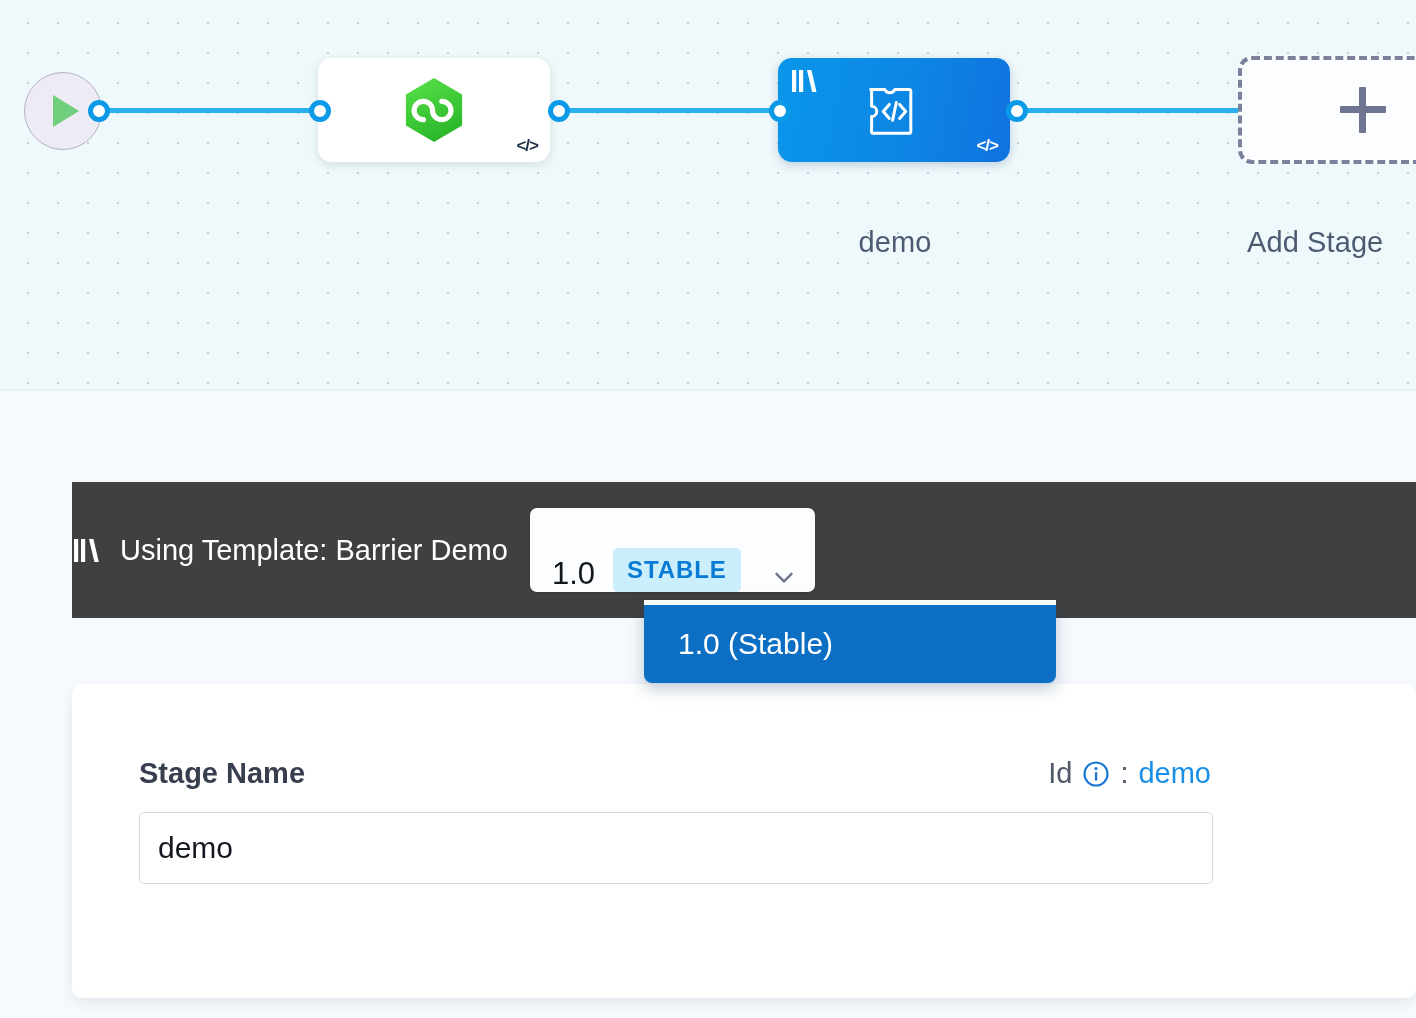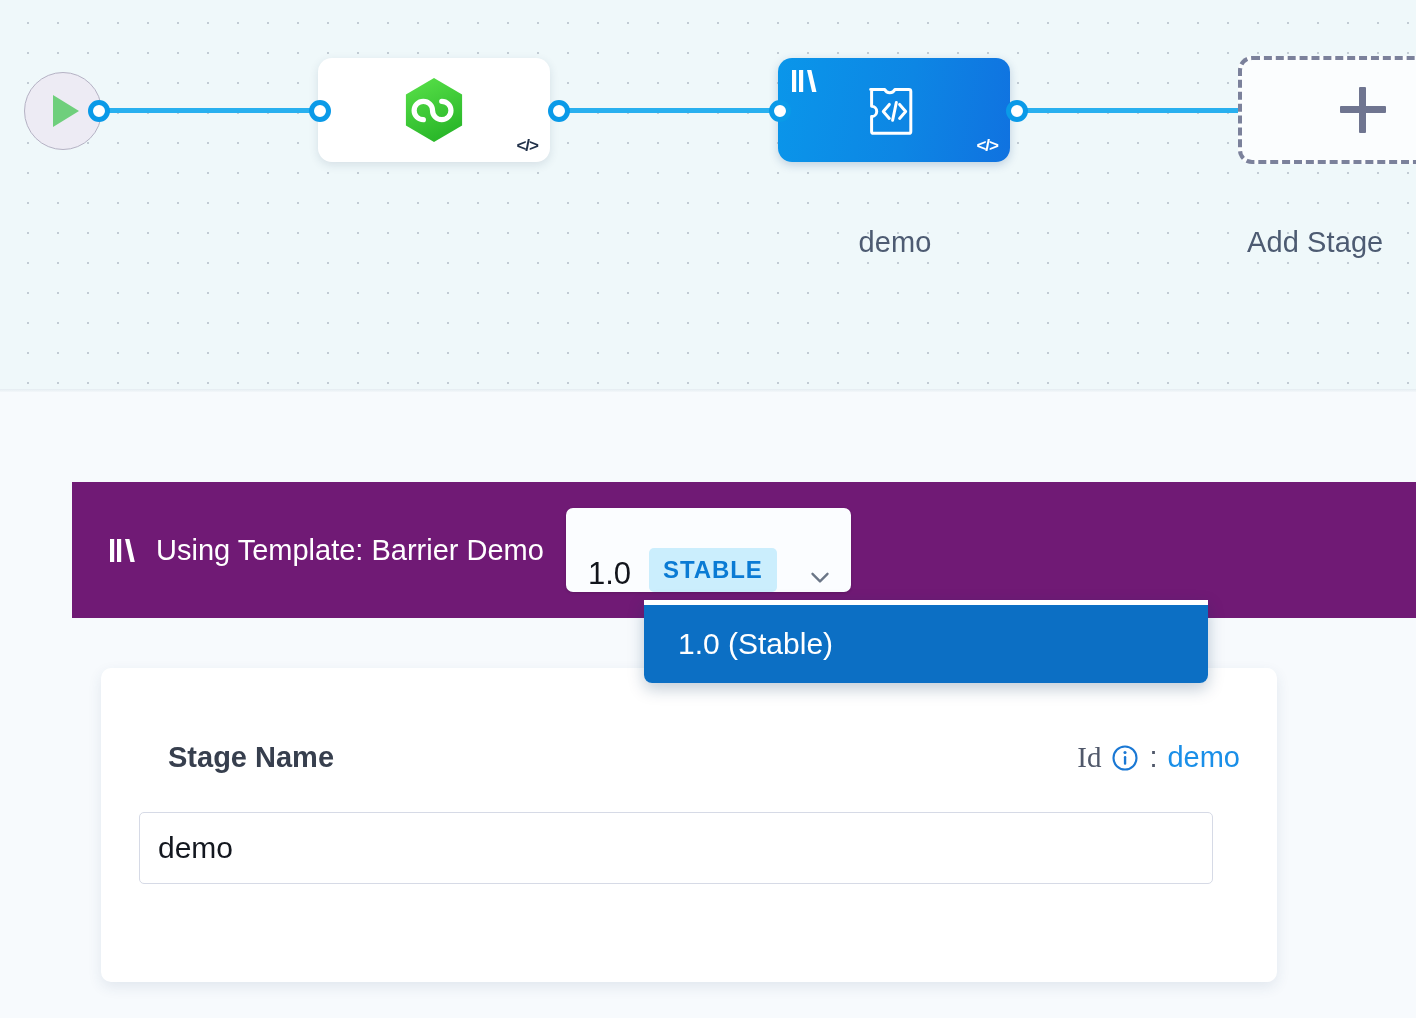--- a/index.html
+++ b/index.html
@@ -152,24 +152,23 @@
   }
   #label-k8s  { left: 283px; top: 224px; width: 290px; }
   #label-demo { left: 780px; top: 224px; width: 230px; }
   #label-add-stage { left: 1247px; top: 224px; width: 300px; text-align: left; }
 
   
   #template-bar {
     position: absolute;
     left: 72px; top: 482px;
     width: 1344px; height: 136px;
-    background: #701a75;
+    background: #404040;
     display: flex;
     align-items: center;
-    padding-left: 36px;
   }
   #template-bar-icon { margin-right: 18px; margin-top: 2px; }
   #template-bar-text {
     font-size: 29px;
     color: #ffffff;
     white-space: nowrap;
     margin-right: 22px;
   }
 
   
@@ -197,66 +196,65 @@
     padding: 8px 14px;
     border-radius: 5px;
     margin-right: 28px;
   }
   #version-chevron-icon { display: block; }
 
   
   #version-dropdown {
     position: absolute;
     left: 644px; top: 600px;
-    width: 564px;
+    width: 412px;
     background: #ffffff;
     border-radius: 0 0 8px 8px;
     box-shadow: 0 6px 16px rgba(10,50,90,0.25);
     overflow: hidden;
     padding-top: 5px;
     z-index: 30;
   }
   .dropdown-option {
     background: #0c6fc4;
     color: #ffffff;
     font-size: 30px;
     padding: 22px 0 22px 34px;
     cursor: pointer;
   }
 
   
   #stage-detail-panel {
     position: absolute;
-    left: 72px; top: 668px;
-    width: 1176px; height: 314px;
+    left: 72px; top: 684px;
+    width: 1344px; height: 314px;
     background: #ffffff;
     border-radius: 10px;
     box-shadow: 0 5px 14px rgba(40,70,110,0.10);
-    margin-left: 29px;
   }
   #stage-name-row {
     position: absolute;
     left: 67px; top: 73px;
     width: 1072px;
     display: flex;
     align-items: center;
     justify-content: space-between;
   }
   #stage-name-label {
     font-size: 29px;
     font-weight: bold;
     color: #373f4e;
   }
   #stage-id-group {
     display: flex;
     align-items: center;
     font-size: 29px;
     color: #50586a;
   }
-  #stage-id-label { margin-right: 9px; font-family: Liberation Serif, serif; }
+  #stage-id-label { margin-right: 9px; }
   #stage-id-info-icon { display: block; margin-right: 9px; }
   #stage-id-colon { margin-right: 10px; }
   #stage-id-value { color: #1a8fe8; }
 
   #stage-name-input {
     position: absolute;
     left: 139px; top: 812px;
     width: 1074px; height: 72px;
     background: #ffffff;
     border: 1.6px solid #d6dae6;

